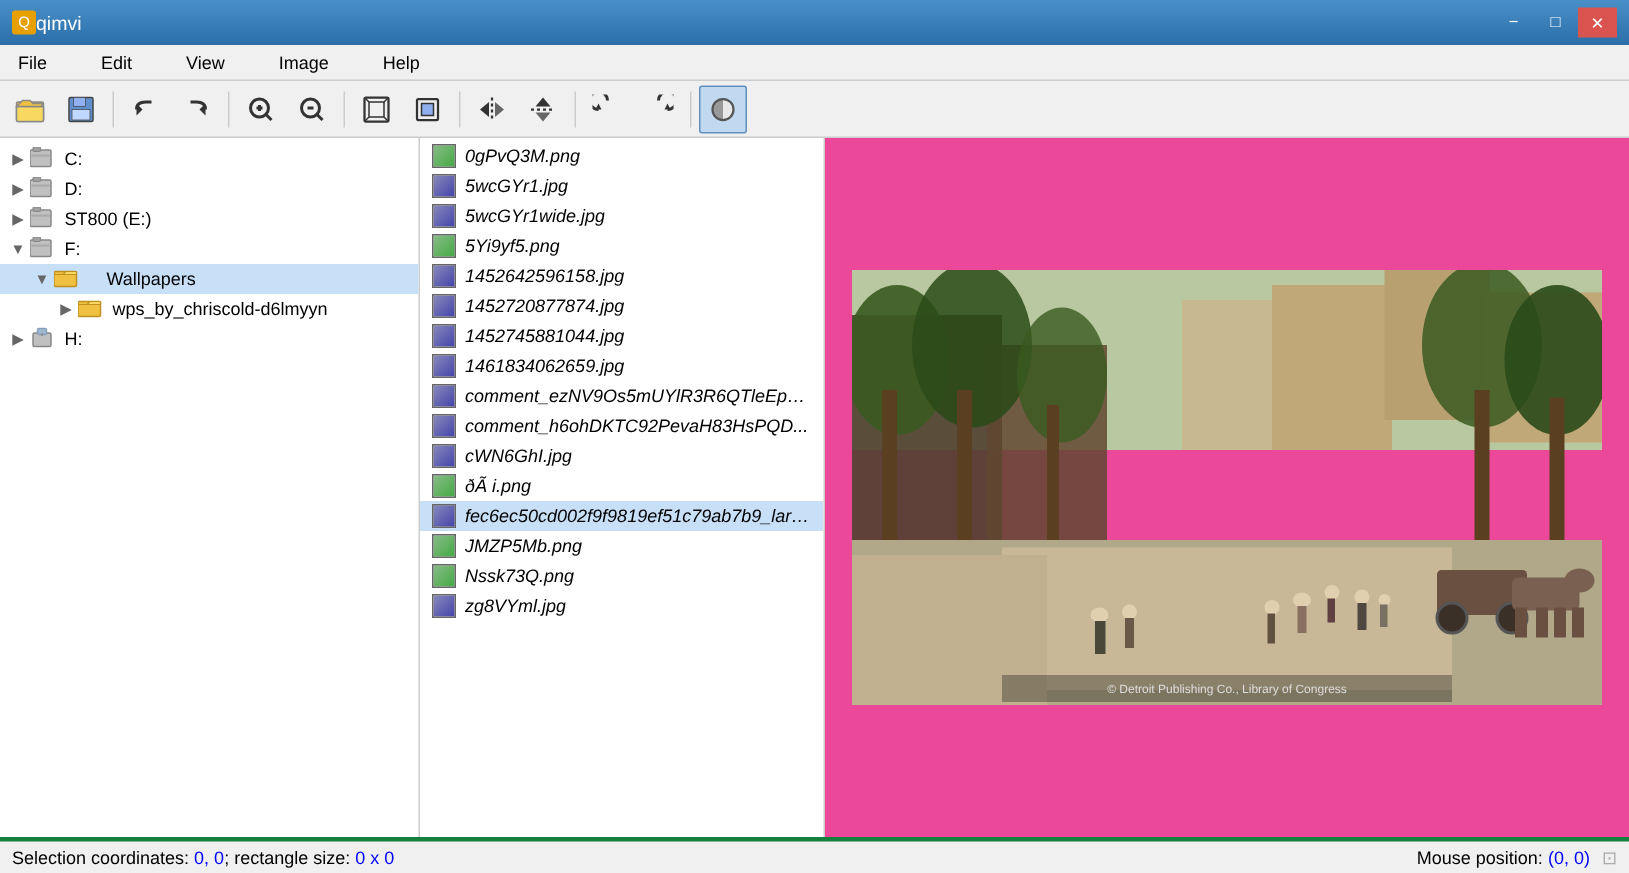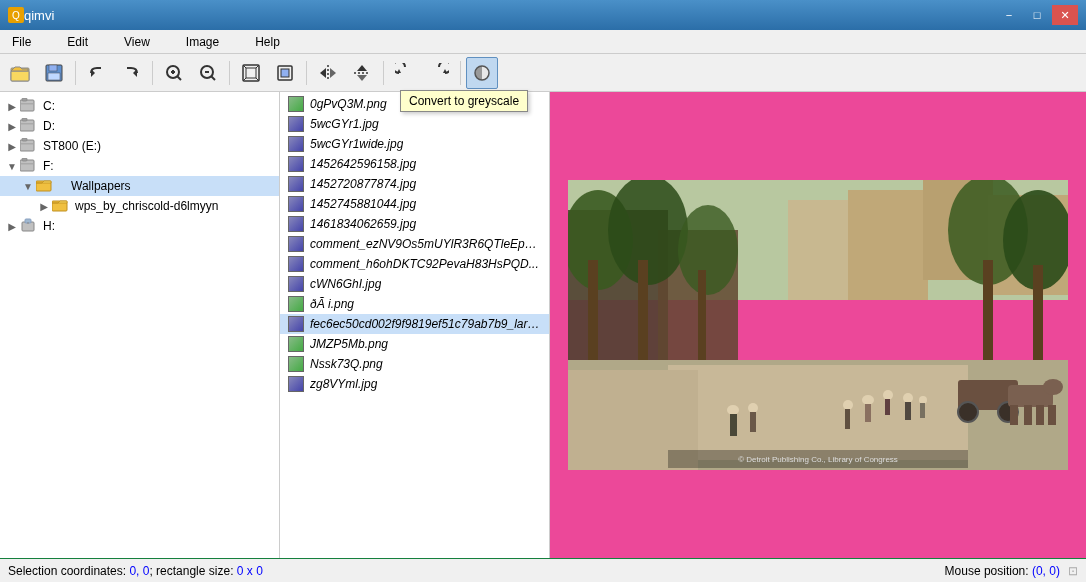--- a/index.html
+++ b/index.html
@@ -141,21 +141,21 @@
     
     #street-scene {
       width: 500px;
       height: 290px;
     }
 
     
     #status-bar {
       height: 24px;
       background: #f0f0f0;
-      border-top: 1px solid #15803d;
+      border-top: 3px solid #15803d;
       display: flex;
       align-items: center;
       font-size: 12px;
       padding: 0 8px;
     }
     #status-bar .status-left { flex: 1; }
     .status-coords { color: #0000ff; }
   </style>
 </head>
 <body>
@@ -286,21 +286,20 @@
       <circle cx="10" cy="10" r="7" fill="url(#halfgrey)" stroke="#555" stroke-width="1.5"></circle>
       <defs>
         <linearGradient id="halfgrey" x1="0" y1="0" x2="1" y2="0">
           <stop offset="50%" stop-color="#999"></stop>
           <stop offset="50%" stop-color="#e8e8e8"></stop>
         </linearGradient>
       </defs>
     </svg>
   </button>
 
-  <div class="tooltip">Convert to greyscale</div>
 </div>
 
 <div id="main">
 
   <div id="tree-panel">
 
     <div class="tree-item" style="padding-left: 4px;">
       <span class="tree-expand">▶</span>
       <span class="tree-icon">
         <svg width="16" height="14" viewBox="0 0 16 14">
@@ -388,20 +387,24 @@
       <div class="file-thumb png"></div>
       <span class="file-name">0gPvQ3M.png</span>
     </div>
     <div class="file-item">
       <div class="file-thumb jpg"></div>
       <span class="file-name">5wcGYr1.jpg</span>
     </div>
     <div class="file-item">
       <div class="file-thumb jpg"></div>
       <span class="file-name">5wcGYr1wide.jpg</span>
+    </div>
+    <div class="file-item">
+      <div class="file-thumb png"></div>
+      <span class="file-name">5Yi9yf5.png</span>
     </div>
     <div class="file-item">
       <div class="file-thumb jpg"></div>
       <span class="file-name">1452642596158.jpg</span>
     </div>
     <div class="file-item">
       <div class="file-thumb jpg"></div>
       <span class="file-name">1452720877874.jpg</span>
     </div>
     <div class="file-item">

